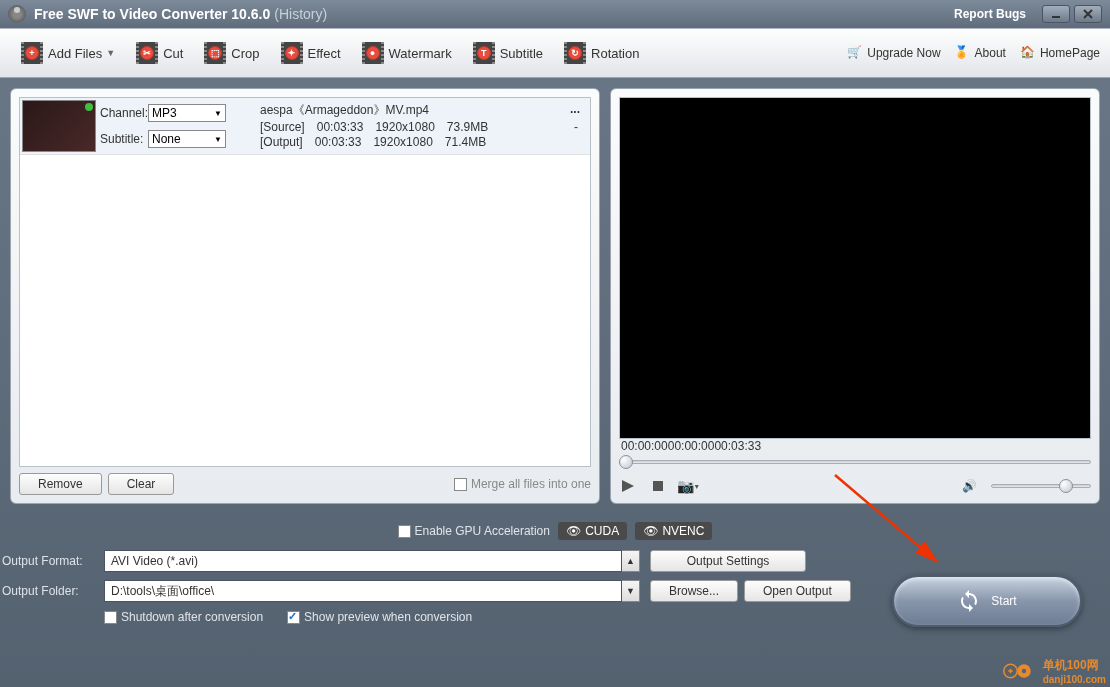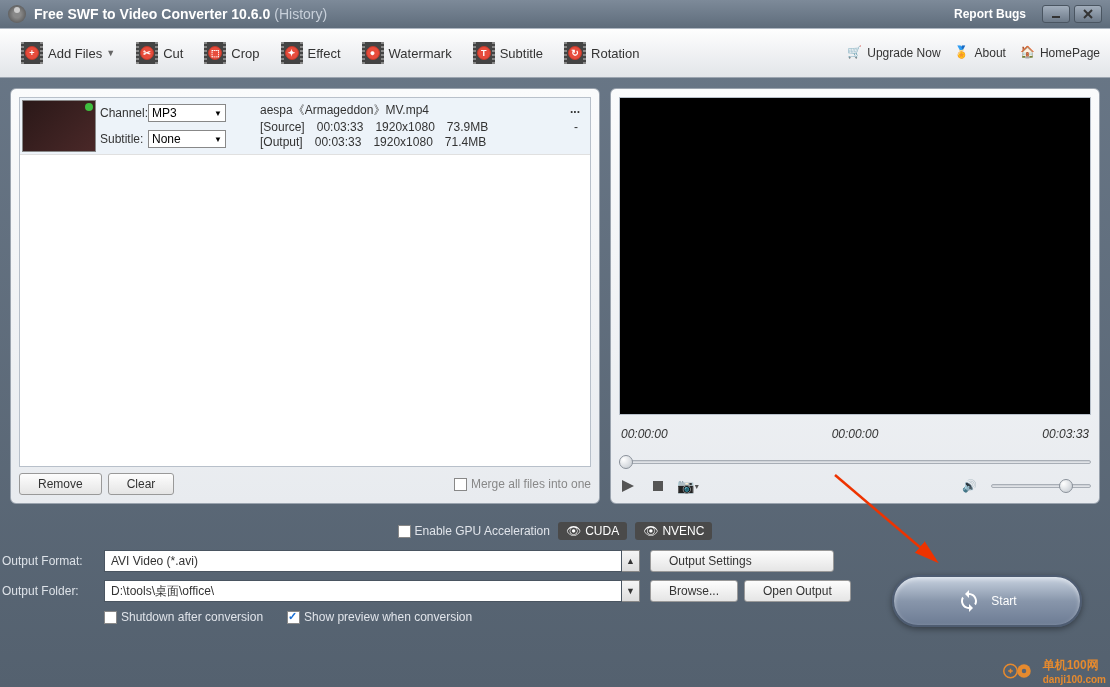--- a/index.html
+++ b/index.html
@@ -46,21 +46,21 @@
 .fi-name { flex: 1; }
 .fi-more { cursor: pointer; padding: 0 8px; font-weight: bold; }
 
 .list-footer { display: flex; align-items: center; padding-top: 6px; gap: 6px; }
 .btn { background: linear-gradient(to bottom, #fdfdfd, #e5e5e5); border: 1px solid #999; border-radius: 3px; padding: 3px 18px; cursor: pointer; color: #333; }
 .chk { width: 13px; height: 13px; border: 1px solid #888; background: #fff; display: inline-block; vertical-align: middle; margin-right: 4px; }
 .chk.on::after { content: '✓'; color: #1a6fd4; font-size: 11px; font-weight: bold; display: block; margin-top: -2px; }
 .merge-lbl { color: #888; margin-left: auto; display: flex; align-items: center; }
 
 .preview { flex: 1; background: #000; border: 1px solid #b8c0ca; }
-.timebar { display: flex; justify-content: space-between; color: #333; padding: 12px 2px; font-style: italic; }
+.timebar { display: flex; color: #333; padding: 0 2px; }
 .slider { height: 14px; position: relative; margin: 2px 0; }
 .slider-track { position: absolute; top: 5px; left: 0; right: 0; height: 4px; background: linear-gradient(to bottom, #c8ccd2, #e8eaed); border: 1px solid #a8aeb6; border-radius: 2px; }
 .slider-thumb { position: absolute; width: 14px; height: 14px; background: radial-gradient(circle at 30% 30%, #fff, #c0c6cd); border: 1px solid #8a919a; border-radius: 50%; top: 0; }
 .controls { display: flex; align-items: center; padding-top: 6px; gap: 12px; }
 .ctrl-btn { width: 18px; height: 18px; display: flex; align-items: center; justify-content: center; cursor: pointer; color: #555; }
 .vol-slider { width: 100px; position: relative; height: 14px; }
 
 .bottom { padding: 8px 2px; color: #e0e4ea; }
 .gpu-row { display: flex; align-items: center; justify-content: center; gap: 8px; margin-bottom: 10px; }
 .gpu-badge { background: #4a4a4a; color: #fff; border-radius: 3px; padding: 2px 8px; font-size: 11px; display: flex; align-items: center; gap: 4px; }
@@ -276,21 +276,21 @@
   </div>
   <div class="out-row">
     <div class="out-label">Output Format:</div>
     <div style="display:flex">
       <div class="out-input">
           <span class="val">AVI Video (*.avi)</span>
         </div>
       <div class="out-dd">▲</div>
     </div>
     <div class="out-btns">
-        <div class="btn" style="width:184px;">Output Settings</div>
+        <div class="btn" style="width:156px;text-align:center">Output Settings</div>
       </div>
   </div>
   <div class="out-row">
     <div class="out-label">Output Folder:</div>
     <div style="display:flex">
       <div class="out-input">
           <span class="val">D:\tools\桌面\office\</span>
         </div>
       <div class="out-dd">▼</div>
     </div>

